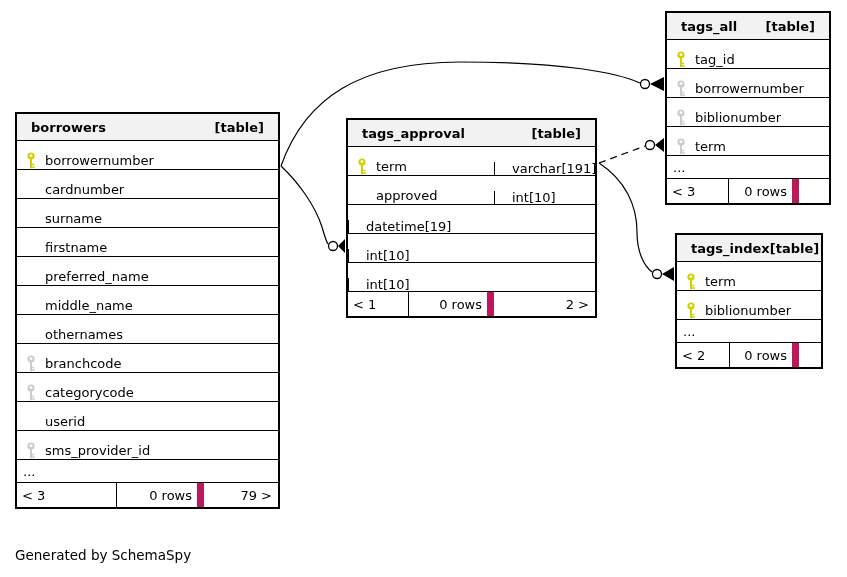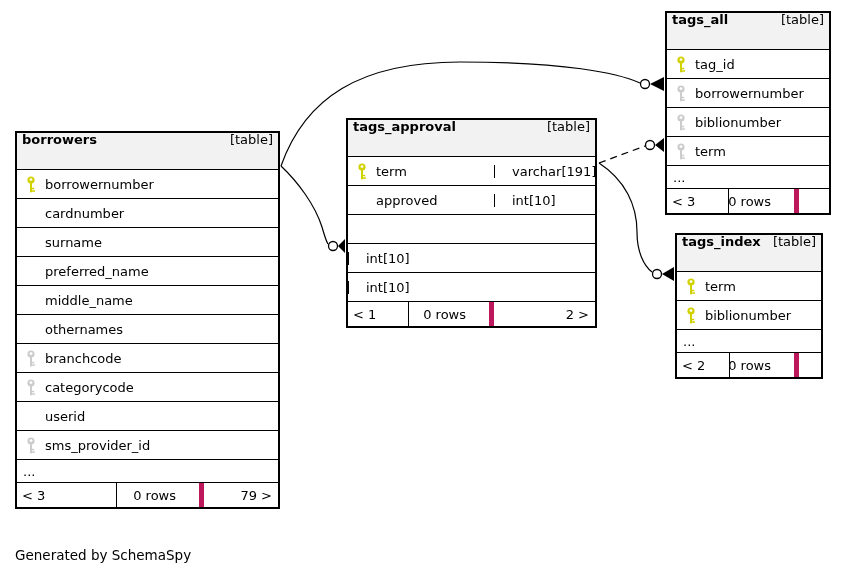--- a/index.html
+++ b/index.html
@@ -9,36 +9,36 @@
     color:#000;overflow:hidden;
   }
   *{box-sizing:border-box}
   #edges{position:absolute;left:0;top:0;pointer-events:none}
   .edge{fill:none;stroke:#000;stroke-width:1.2}
   .edge.dashed{stroke-dasharray:7 5}
   .dot{fill:#fff;stroke:#000;stroke-width:1.3}
   .crow{fill:#000;stroke:none}
 
   .tbl{position:absolute;border:2px solid #000;background:#fff;font-size:13px;line-height:1}
-  .tbl-header{display:flex;justify-content:space-between;
-    background:#f2f2f2;border-bottom:1px solid #000;height:37px;padding:0 5px;cursor:pointer}
+  .tbl-header{display:flex;justify-content:space-between;align-items:center;
+    background:#f2f2f2;border-bottom:1px solid #000;height:27px;padding:0 14px;cursor:pointer}
   .tbl-name{font-weight:bold;white-space:nowrap}
-  .tbl-badge{font-weight:normal;white-space:nowrap}
-  .tbl-row{display:flex;align-items:center;border-bottom:1px solid #000;height:29px}
+  .tbl-badge{font-weight:bold;white-space:nowrap}
+  .tbl-row{display:flex;align-items:flex-end;border-bottom:1px solid #000;height:29px}
   .cell-name{display:flex;align-items:center;padding-left:8px;flex:1;min-width:0}
   .cell-type{display:flex;align-items:center;padding-left:17px;border-left:1px solid #000}
   .key-slot{width:12px;height:17px;margin-right:8px;flex:none;display:inline-block}
   .ellipsis-row{display:flex;align-items:center;border-bottom:1px solid #000;height:23px;padding-left:6px}
   .tbl-footer{display:flex;height:24px}
   .f-cell{display:flex;align-items:center;white-space:nowrap}
   .f-left{border-right:1px solid #000;justify-content:flex-start;padding-left:5px}
-  .f-mid{border-right:5px solid #be185d;justify-content:flex-end;padding-right:23px}
+  .f-mid{border-right:7px solid #be185d;justify-content:flex-end;padding-right:5px}
   .f-right{flex:1;justify-content:flex-end;padding-right:6px}
 
-  #tbl-borrowers{left:15px;top:131px;width:265px}
+  #tbl-borrowers{left:15px;top:112px;width:265px}
   #tbl-borrowers .f-left{width:100px}
   #tbl-borrowers .f-mid{width:87px}
 
   #tbl-tags_approval{left:346px;top:118px;width:251px}
   #tbl-tags_approval .cell-name{flex:none;width:146px}
   #tbl-tags_approval .cell-type{flex:1}
   #tbl-tags_approval .f-left{width:61px}
   #tbl-tags_approval .f-mid{width:85px}
 
   #tbl-tags_all{left:665px;top:11px;width:166px}
@@ -102,20 +102,26 @@
     </div>
     <div class="tbl-row">
       <div class="cell-name">
         <span class="key-slot"></span>
         <span>surname</span>
       </div>
     </div>
     <div class="tbl-row">
       <div class="cell-name">
         <span class="key-slot"></span>
+        <span>firstname</span>
+      </div>
+    </div>
+    <div class="tbl-row">
+      <div class="cell-name">
+        <span class="key-slot"></span>
         <span>preferred_name</span>
       </div>
     </div>
     <div class="tbl-row">
       <div class="cell-name">
         <span class="key-slot"></span>
         <span>middle_name</span>
       </div>
     </div>
     <div class="tbl-row">
@@ -192,20 +198,21 @@
       <div class="cell-type">varchar[191]</div>
     </div>
     <div class="tbl-row">
       <div class="cell-name">
         <span class="key-slot"></span>
         <span>approved</span>
       </div>
       <div class="cell-type">int[10]</div>
     </div>
     <div class="tbl-row">
+      <div class="cell-type">datetime[19]</div>
     </div>
     <div class="tbl-row">
       <div class="cell-type">int[10]</div>
     </div>
     <div class="tbl-row">
       <div class="cell-type">int[10]</div>
     </div>
     <div class="tbl-footer">
       <div class="f-cell f-left">&lt; 1</div>
       <div class="f-cell f-mid">0 rows</div>

